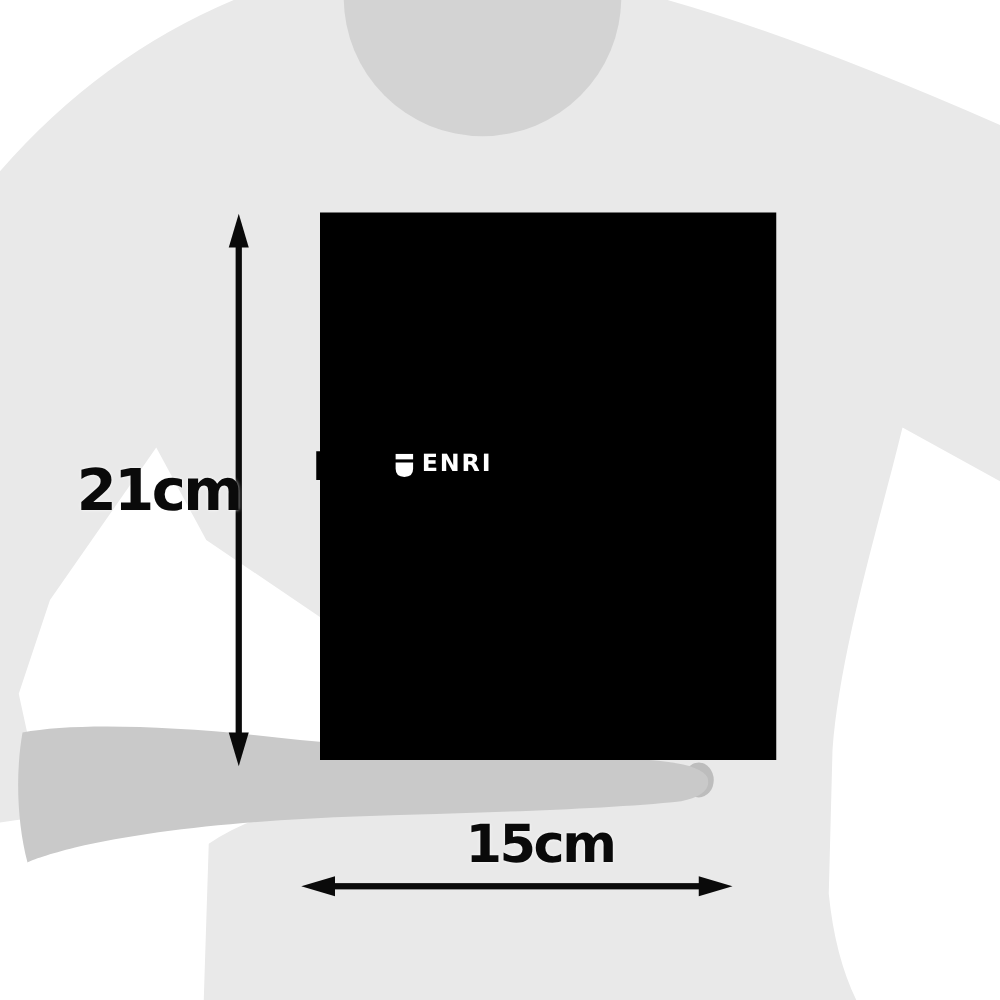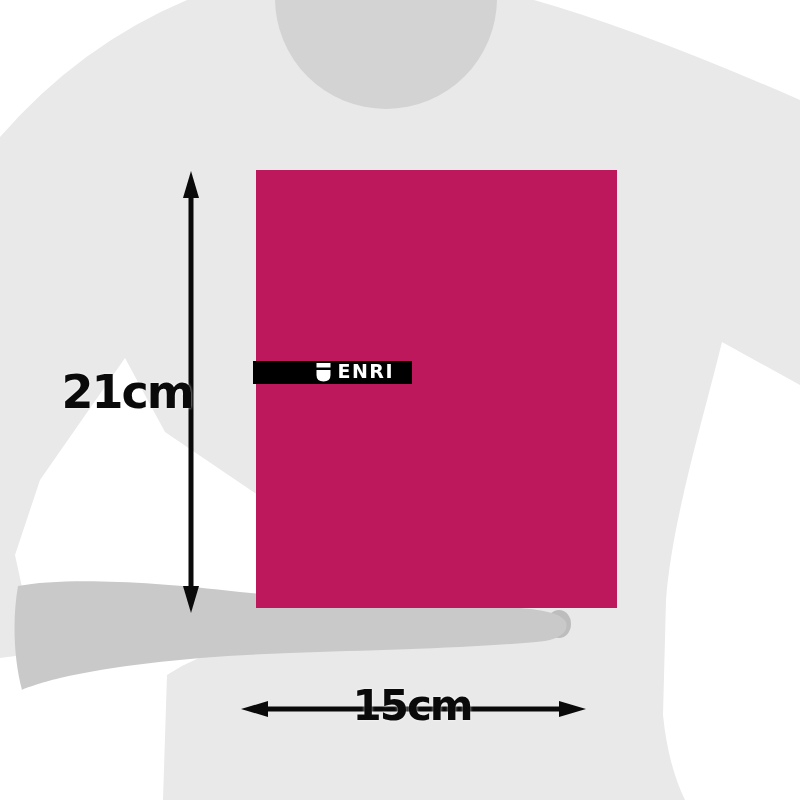--- a/index.html
+++ b/index.html
@@ -3,42 +3,42 @@
 <meta charset="utf-8">
 <style>
   html,body{margin:0;padding:0;background:#ffffff;}
   .stage{
     position:relative;width:800px;height:800px;overflow:hidden;
     background:#ffffff;
     font-family:"DejaVu Sans","Liberation Sans",sans-serif;
   }
   .layer{position:absolute;left:0;top:0;width:800px;height:800px;}
   .notebook{
-    position:absolute;left:256px;top:170px;width:361px;height:438px;
-    background:#be185d;z-index:2;
+    position:absolute;left:256px;top:170px;width:323px;height:438px;
+    background:#000000;z-index:2;padding-left:42px;
   }
   .banner{
     position:absolute;left:-3px;top:191px;width:159px;height:23px;
     background:#000000;z-index:3;
     display:flex;flex-direction:row;align-items:center;
     justify-content:flex-end;gap:6px;padding-right:18px;box-sizing:border-box;
   }
   .banner .brand{
     color:#ffffff;font-size:19px;font-weight:bold;letter-spacing:1.5px;
     line-height:1;transform:translateY(-1px);
   }
   .label{
     position:absolute;color:#0a0a0a;font-weight:bold;z-index:5;
     transform:translate(-50%,-50%);white-space:nowrap;
     text-shadow:0 0 3px rgba(255,255,255,.8);
     letter-spacing:-2px;
   }
   .label.title{left:409px;top:105px;font-size:70px;}
   .label.hdim{left:127px;top:392px;font-size:46px;}
-  .label.wdim{left:412px;top:675px;font-size:42px;margin-top:30px;}
+  .label.wdim{left:432px;top:675px;font-size:42px;}
   svg{display:block;}
   .anno{z-index:4;pointer-events:none;}
 </style>
 </head>
 <body>
 
 <div class="stage">
 
   <svg class="layer" viewBox="0 0 800 800" aria-hidden="true">
 

